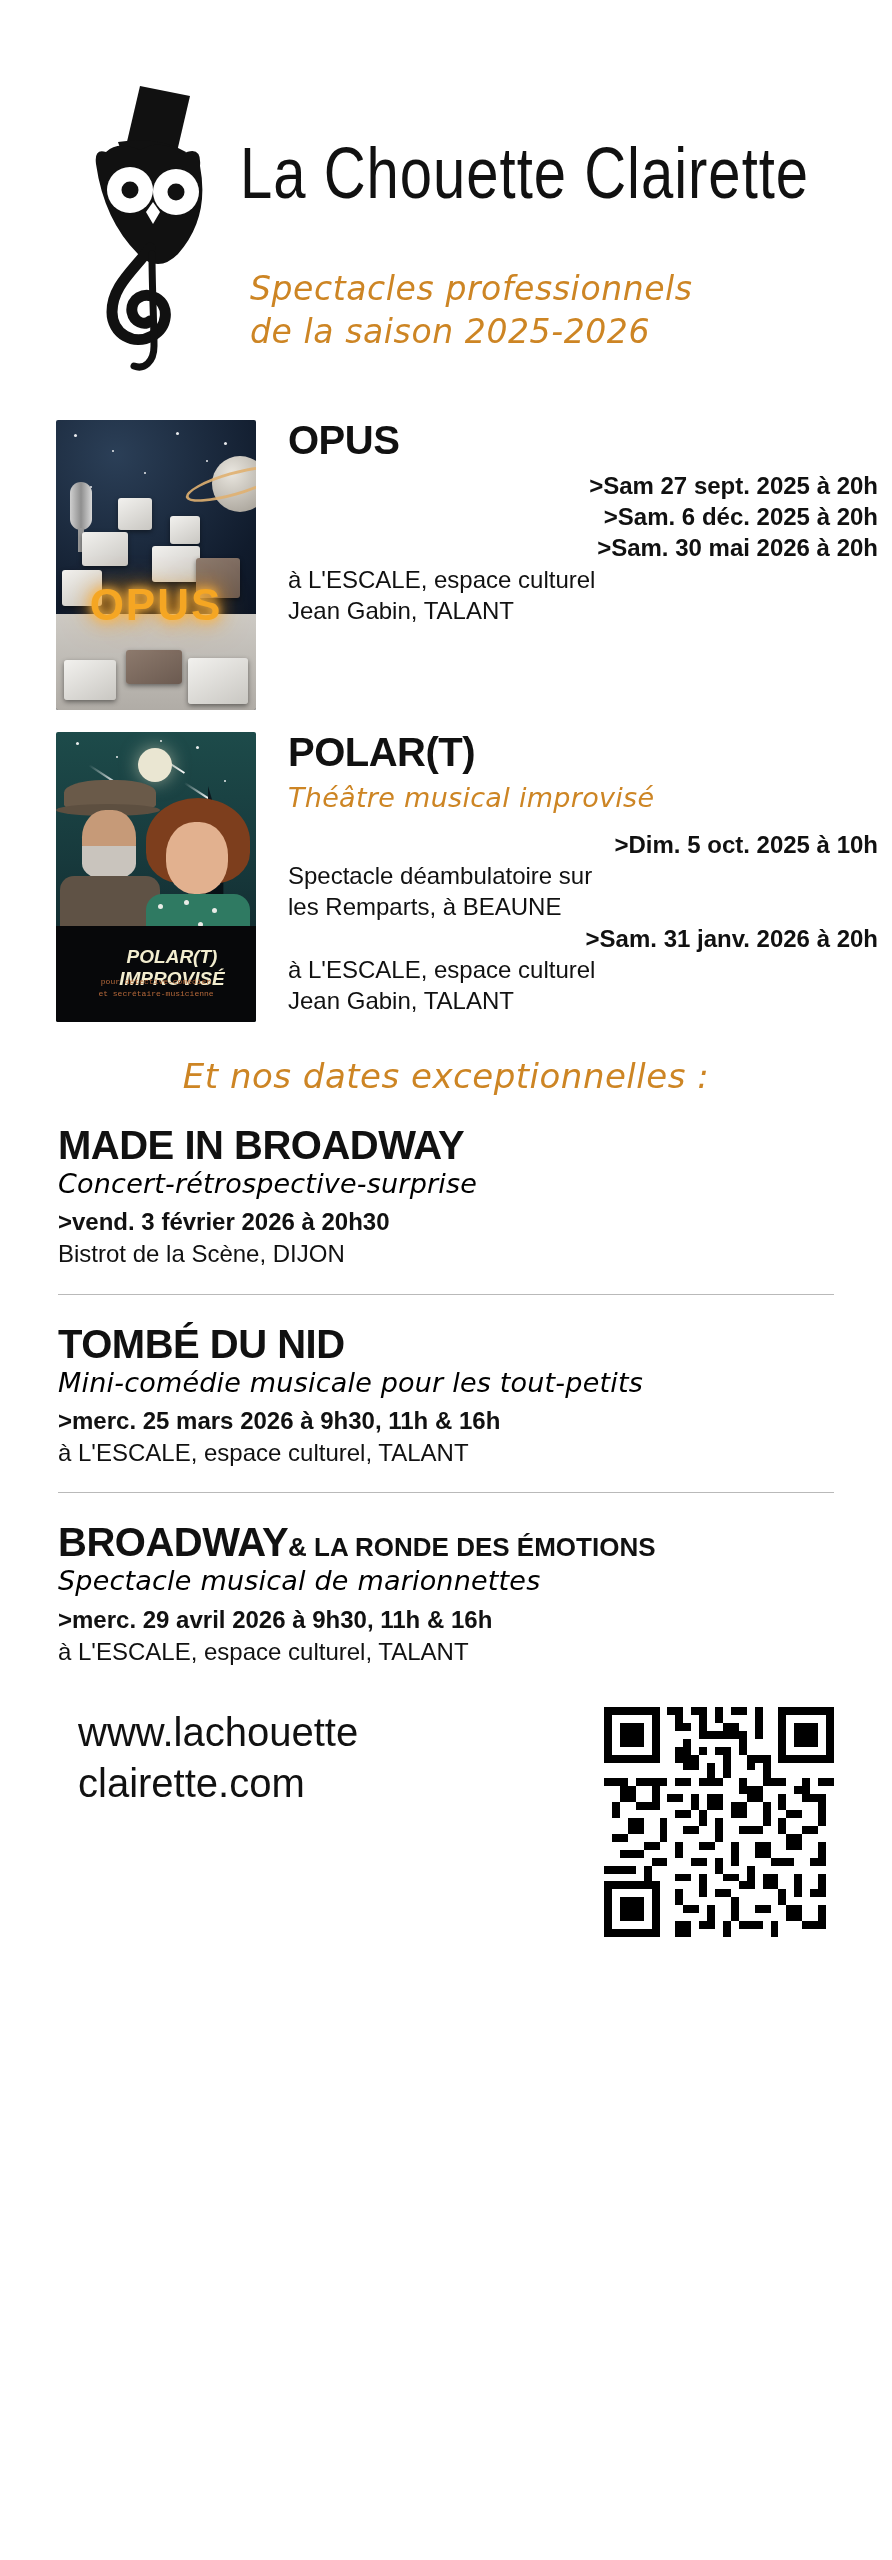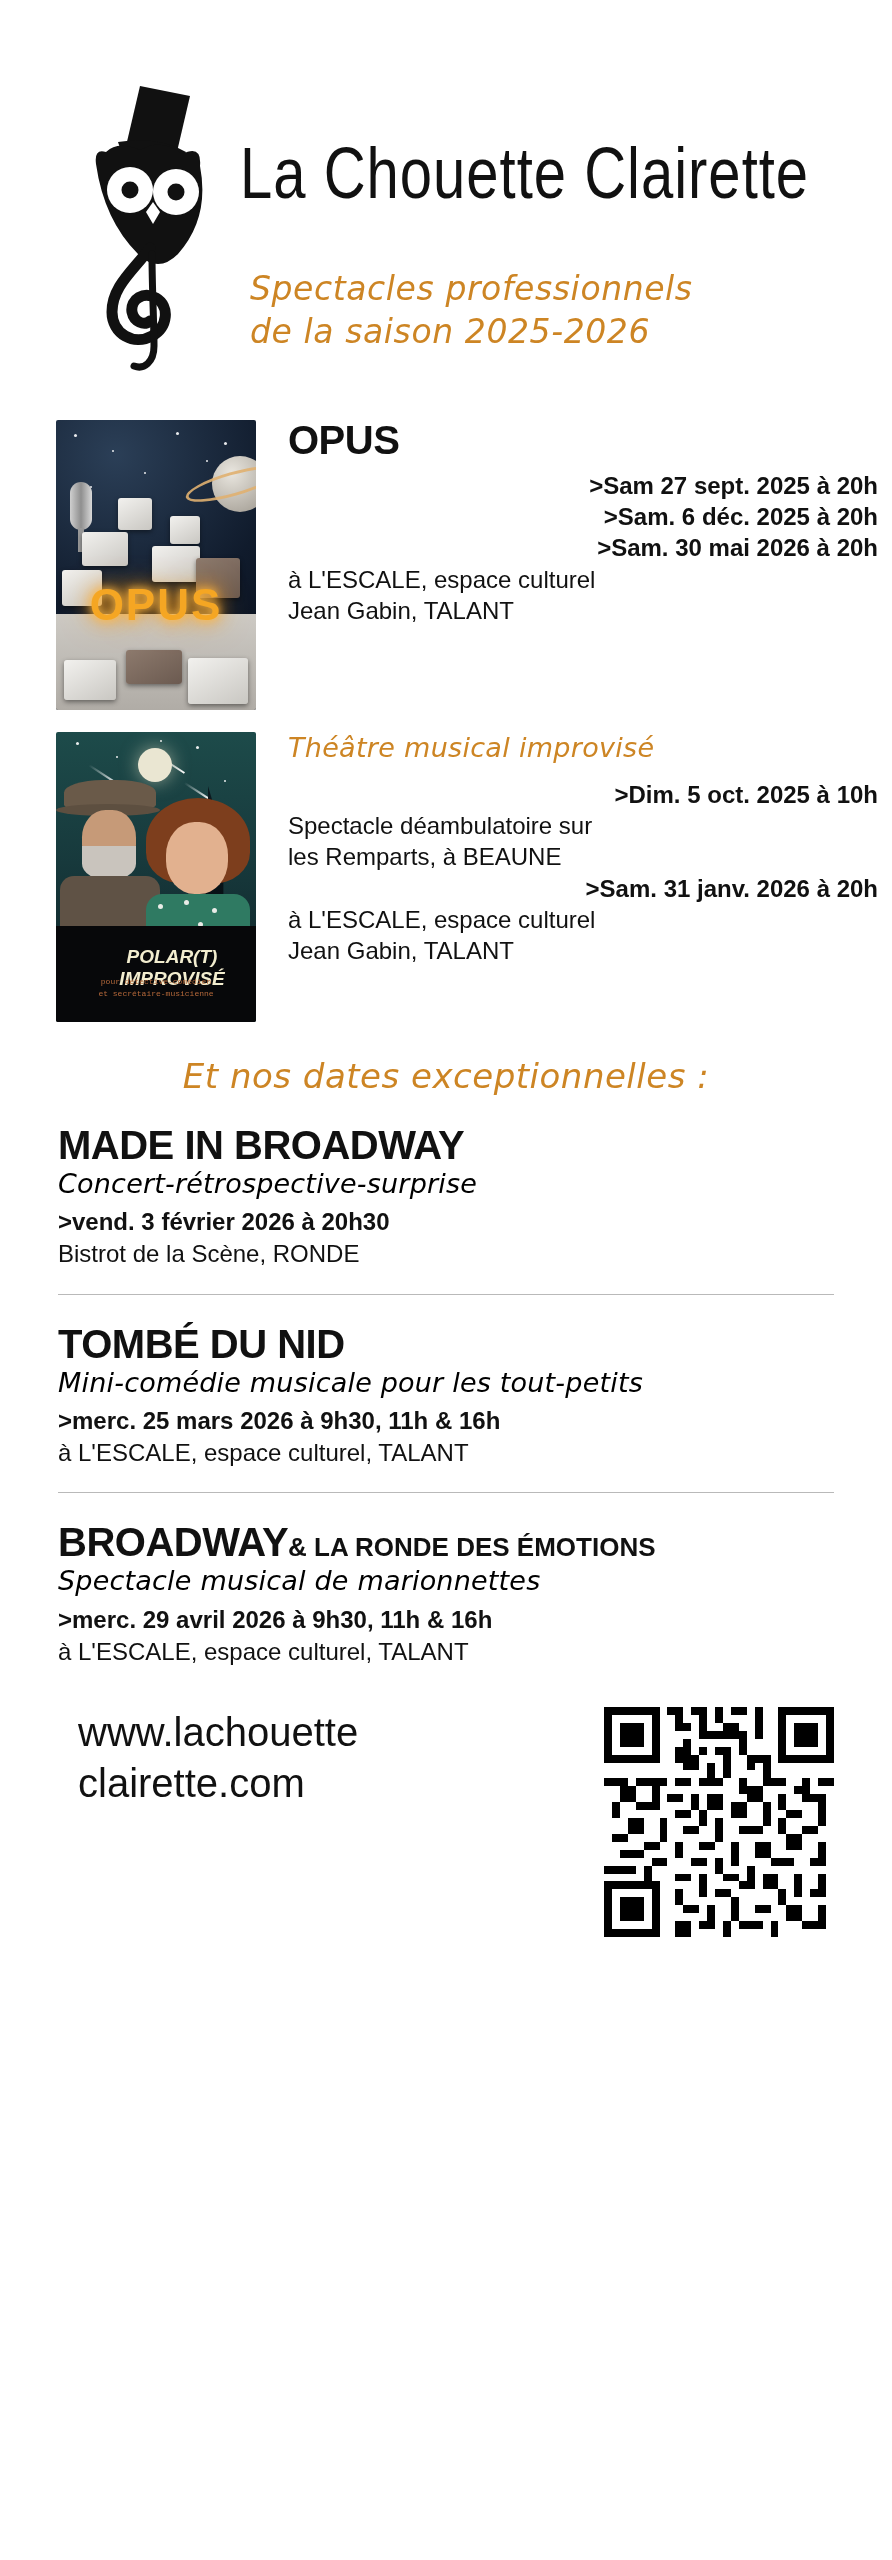--- a/index.html
+++ b/index.html
@@ -236,37 +236,38 @@
         <div class="polar-band">
           <div class="polar-band-title">POLAR(T) IMPROVISÉ</div>
           <div class="polar-band-sub">
             <div>pour détective-comédien</div>
             <div>et secrétaire-musicienne</div>
           </div>
         </div>
       </div>
     </div>
     <div class="show-body">
+      <div class="show-title">POLAR(T)</div>
       <div class="show-genre">Théâtre musical improvisé</div>
       <div class="date-line">&gt;Dim. 5 oct. 2025 à 10h</div>
       <div class="place-line">Spectacle déambulatoire sur</div>
       <div class="place-line">les Remparts, à BEAUNE</div>
       <div class="date-line">&gt;Sam. 31 janv. 2026 à 20h</div>
       <div class="place-line">à L'ESCALE, espace culturel</div>
       <div class="place-line">Jean Gabin, TALANT</div>
     </div>
   </div>
 
   <div class="exceptional-head">Et nos dates exceptionnelles :</div>
 
   <div class="ev">
     <div class="ev-title">MADE IN BROADWAY</div>
     <div class="ev-genre">Concert-rétrospective-surprise</div>
     <div class="ev-date">&gt;vend. 3 février 2026 à 20h30</div>
-    <div class="ev-place">Bistrot de la Scène, RONDE</div>
+    <div class="ev-place">Bistrot de la Scène, DIJON</div>
   </div>
 
   <div class="divider"></div>
 
   <div class="ev">
     <div class="ev-title">TOMBÉ DU NID</div>
     <div class="ev-genre">Mini-comédie musicale pour les tout-petits</div>
     <div class="ev-date">&gt;merc. 25 mars 2026 à 9h30, 11h &amp; 16h</div>
     <div class="ev-place">à L'ESCALE, espace culturel, TALANT</div>
   </div>

